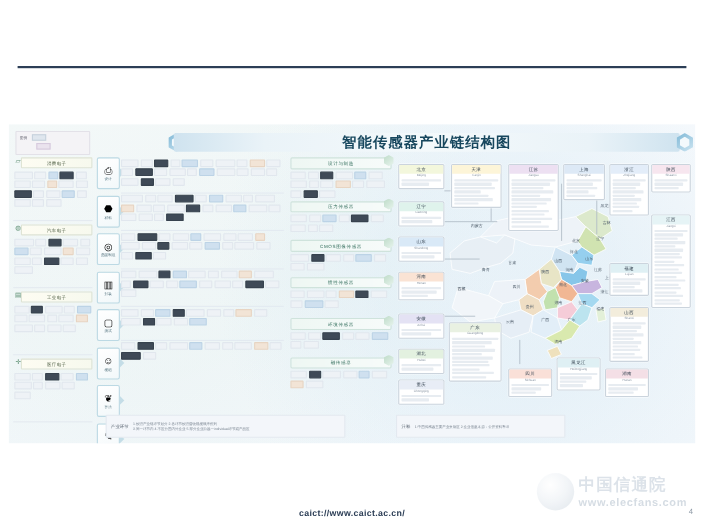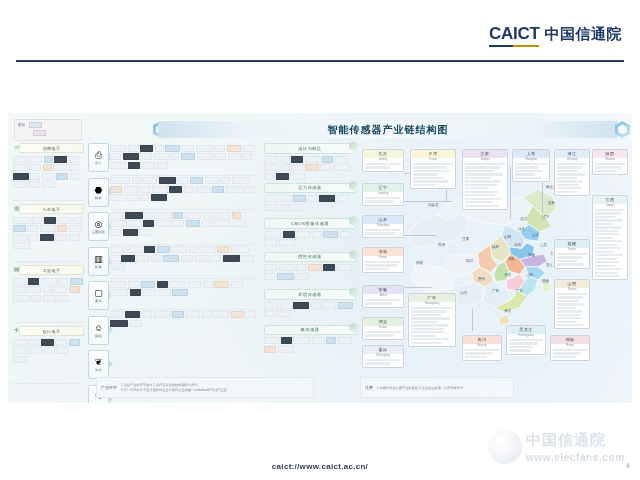--- a/index.html
+++ b/index.html
@@ -57,21 +57,21 @@
 
   
   .poster-banner{
     position:absolute;left:150px;top:8px;width:460px;height:17px;
     background:linear-gradient(90deg,#cfe3ef 0%,#eaf3f8 18%,#f4f9fb 50%,#eaf3f8 82%,#cfe3ef 100%);
     border-radius:2px;
   }
   .poster-banner-title{
     position:absolute;left:0;top:0;width:100%;height:17px;
     display:flex;align-items:center;justify-content:center;
-    font-size:10px;font-weight:bold;color:#17475e;letter-spacing:1px;
+    font-size:13px;font-weight:bold;color:#17475e;letter-spacing:1px;
   }
   .hexicon{
     position:absolute;top:6px;width:21px;height:21px;
     display:flex;align-items:center;justify-content:center;
   }
   .hexicon.left{left:142px;}
   .hexicon.right{left:604px;}
   .hex-shape{
     width:15px;height:17px;
     background:linear-gradient(140deg,#7fb8d6,#cfe6f2);
@@ -231,28 +231,20 @@
   }
   .page-num{
     position:absolute;right:10px;top:462px;font-size:7px;color:#8f9aa6;
   }
 </style>
 </head>
 <body>
 
 <div class="slide-header">
 
-  <div class="brand-logo">
-    <span class="brand-en">
-      <span>CAICT</span>
-      <span class="rule-blue"></span>
-      <span class="rule-gold"></span>
-    </span>
-    <span class="brand-cn">中国信通院</span>
-  </div>
 
   <div class="header-rule"></div>
 </div>
 
 <div class="poster">
   <div class="poster-bg-wash"></div>
 
   <div class="poster-legend">
     <div class="lg-row">
       <span>图例</span>

